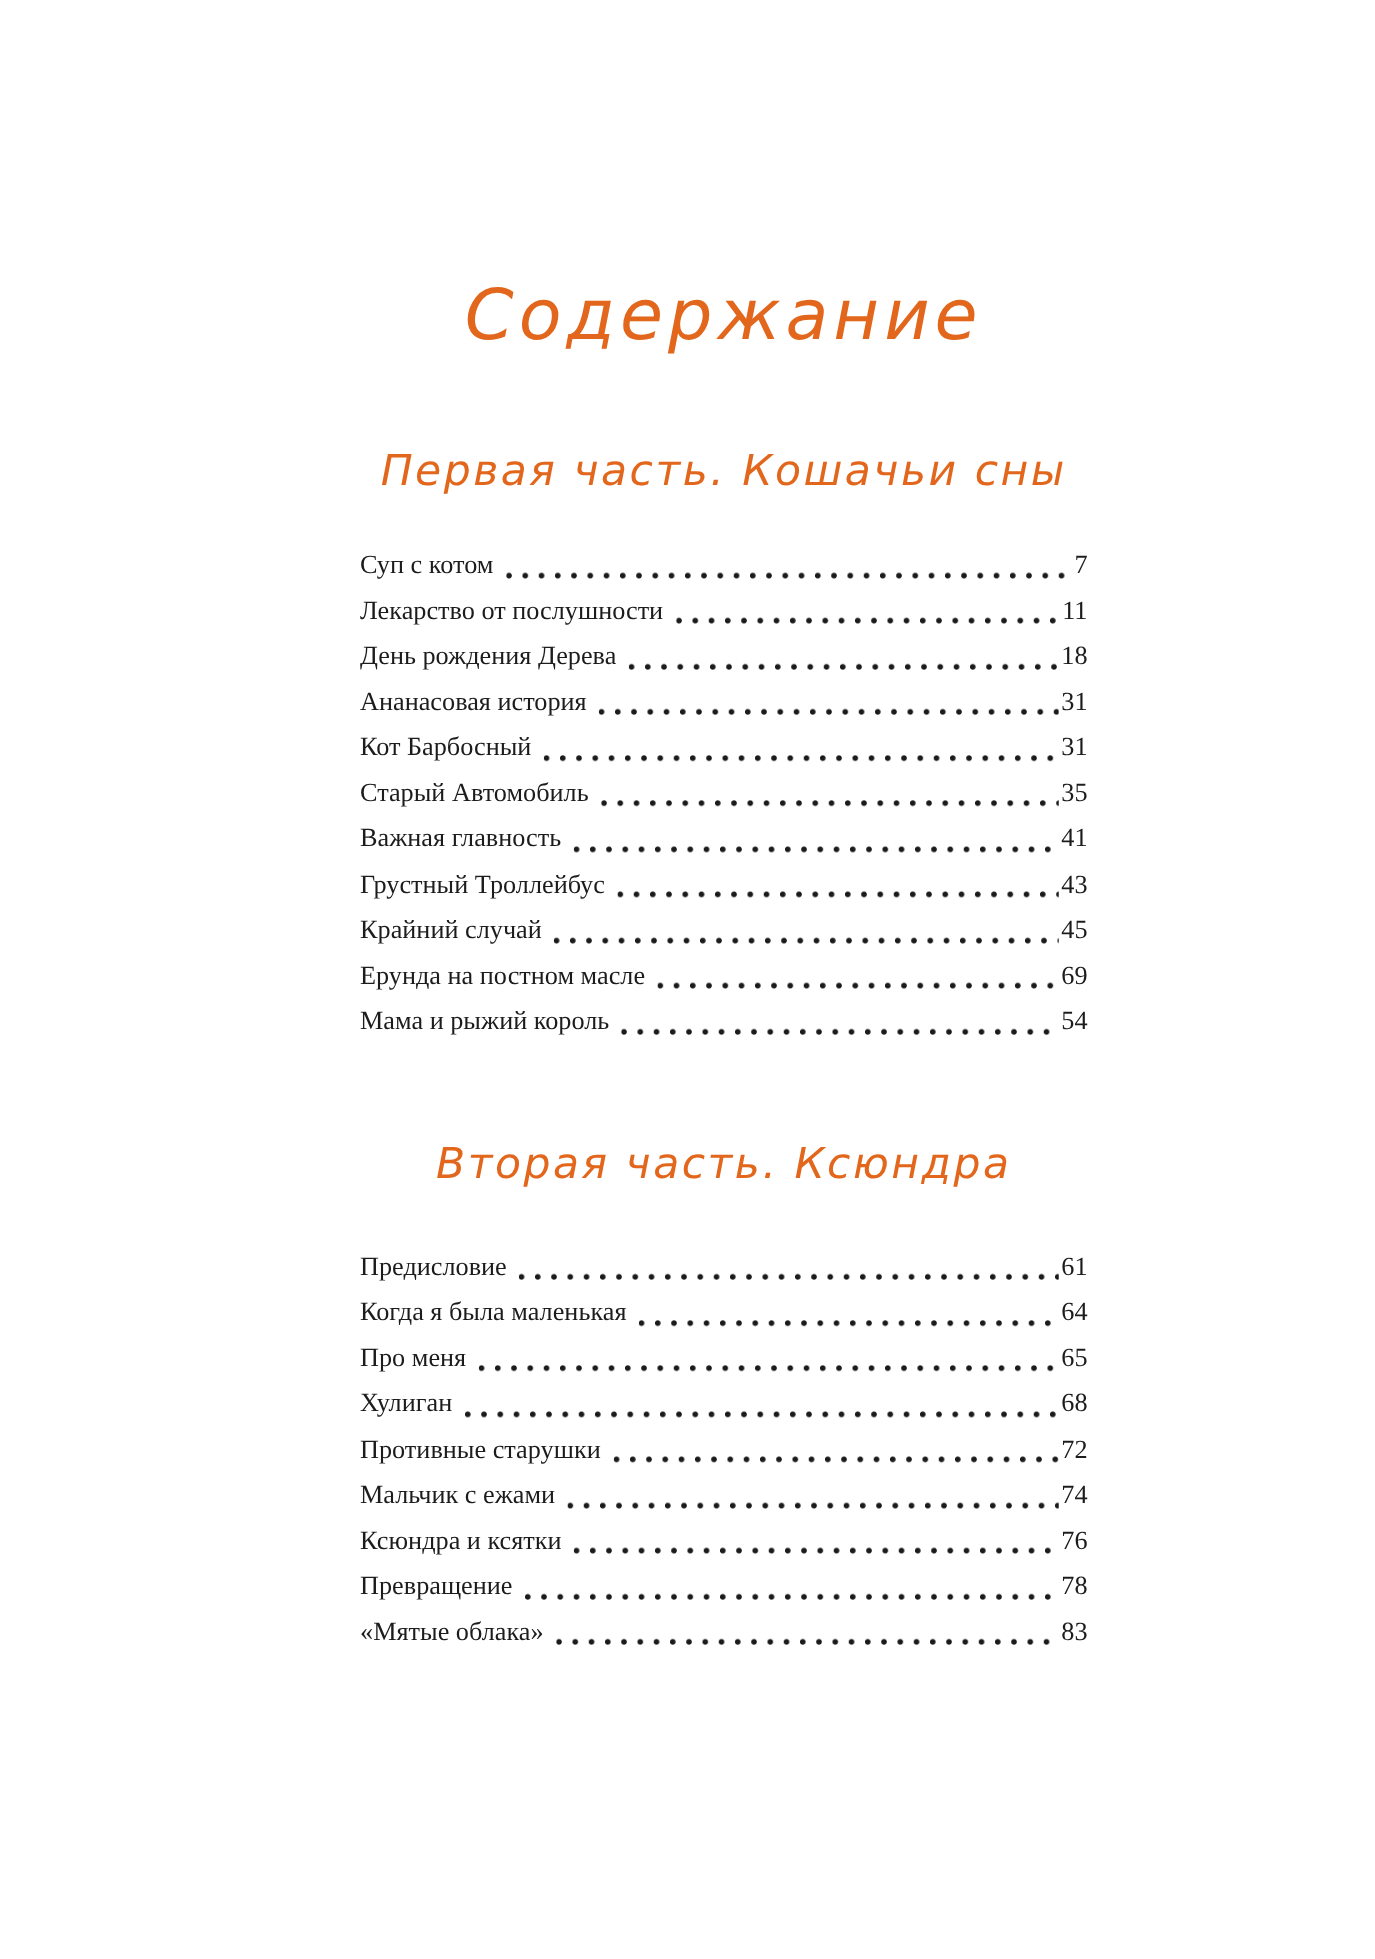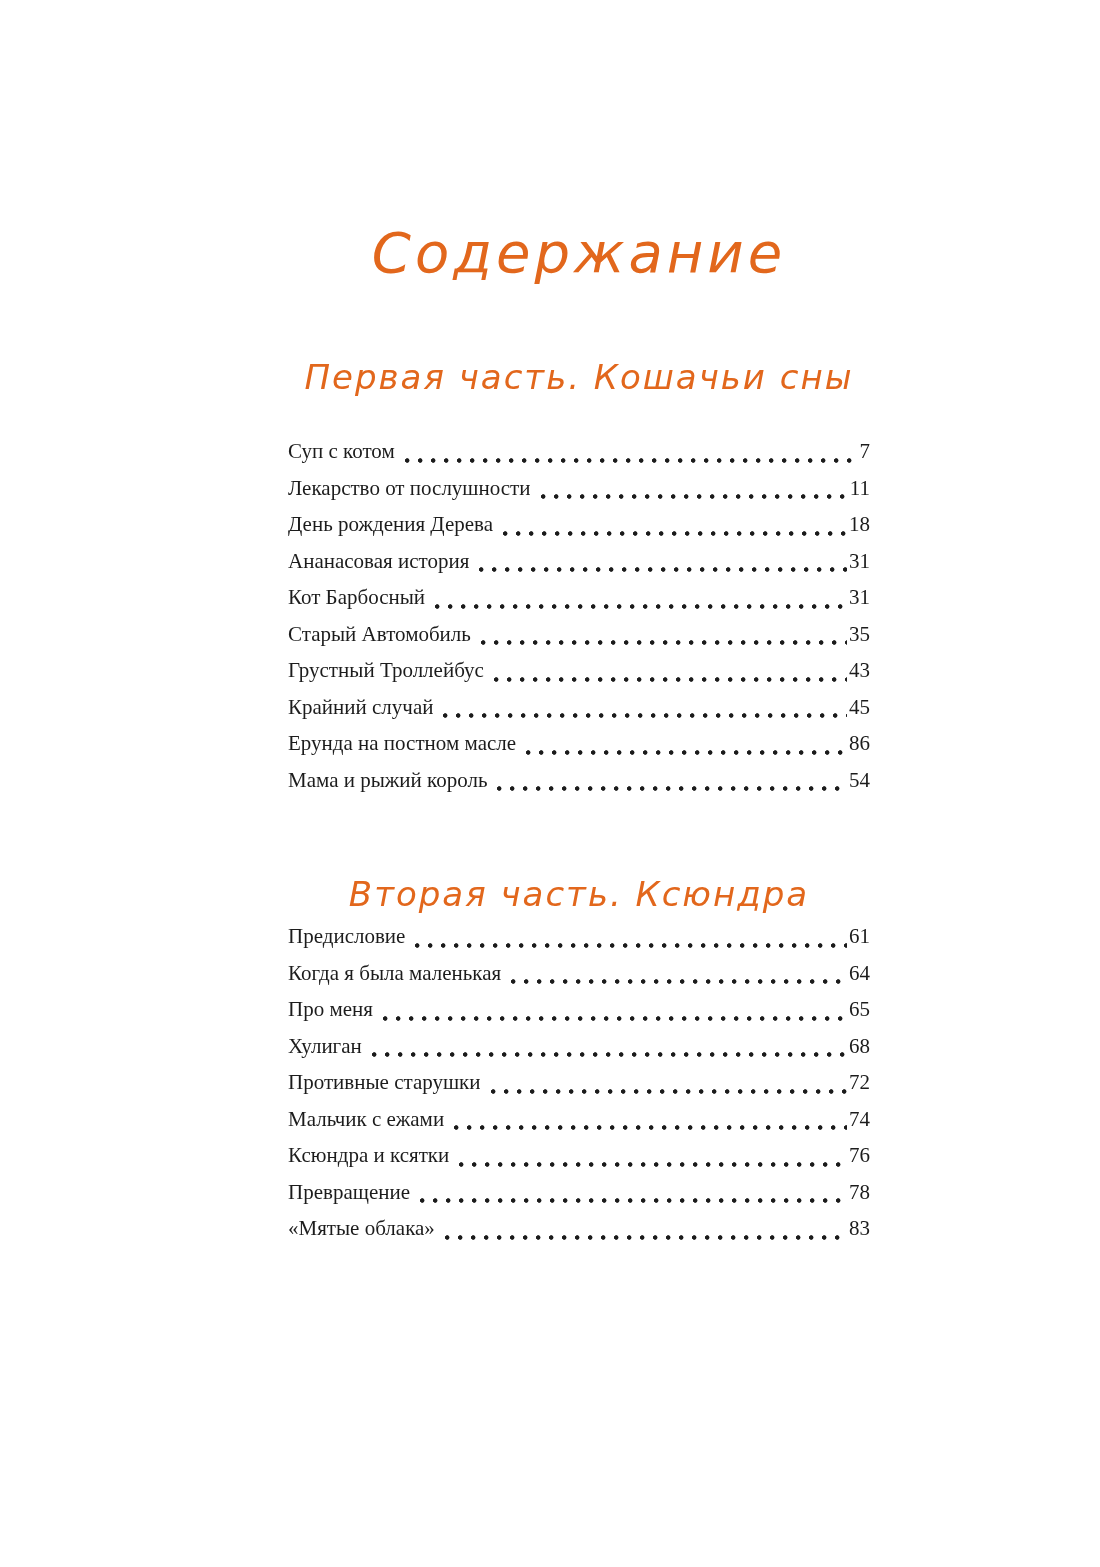--- a/index.html
+++ b/index.html
@@ -43,21 +43,21 @@
     color: var(--accent, #e2671c);
   }
   .section-first .section-heading { margin-top: 69px; }
   .section-second .section-heading { margin-top: 72px; }
   .toc-list {
     list-style: none;
     margin: 0;
     padding: 0;
   }
   .section-first .toc-list { margin-top: 32px; }
-  .section-second .toc-list { }
+  .section-second .toc-list { margin-top: 40px; }
   .toc-entry {
     display: flex;
     align-items: flex-end;
     font-size: 21px;
     line-height: 36.5px;
   }
   .entry-title {
     white-space: nowrap;
     flex: 0 0 auto;
   }
@@ -111,33 +111,38 @@
     <span class="entry-title">Кот Барбосный</span>
     <span class="entry-dots"></span>
     <span class="entry-page">31</span>
   </li>
         <li class="toc-entry">
     <span class="entry-title">Старый Автомобиль</span>
     <span class="entry-dots"></span>
     <span class="entry-page">35</span>
   </li>
         <li class="toc-entry">
+    <span class="entry-title">Важная главность</span>
+    <span class="entry-dots"></span>
+    <span class="entry-page">41</span>
+  </li>
+        <li class="toc-entry">
     <span class="entry-title">Грустный Троллейбус</span>
     <span class="entry-dots"></span>
     <span class="entry-page">43</span>
   </li>
         <li class="toc-entry">
     <span class="entry-title">Крайний случай</span>
     <span class="entry-dots"></span>
     <span class="entry-page">45</span>
   </li>
         <li class="toc-entry">
     <span class="entry-title">Ерунда на постном масле</span>
     <span class="entry-dots"></span>
-    <span class="entry-page">86</span>
+    <span class="entry-page">69</span>
   </li>
         <li class="toc-entry">
     <span class="entry-title">Мама и рыжий король</span>
     <span class="entry-dots"></span>
     <span class="entry-page">54</span>
   </li>
       </ul>
   </section>
 
   <section class="section-second">

